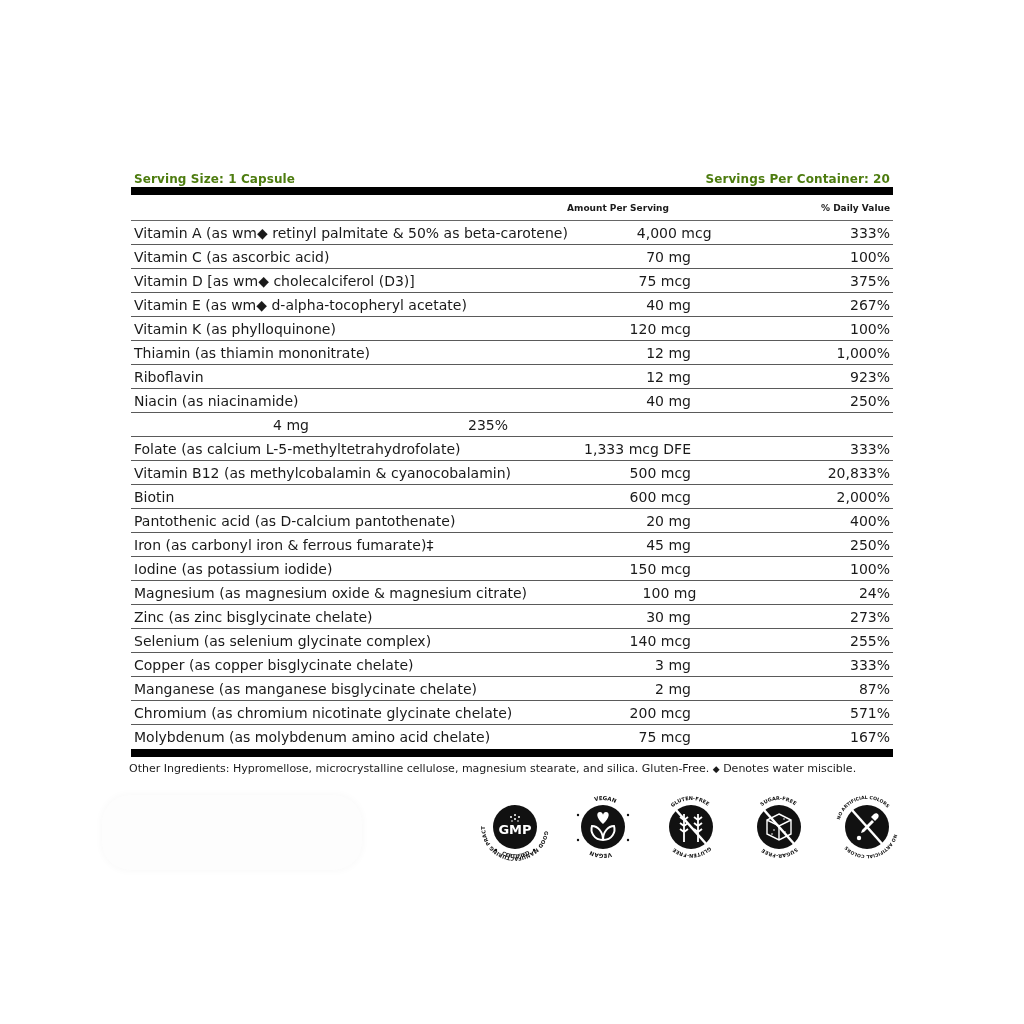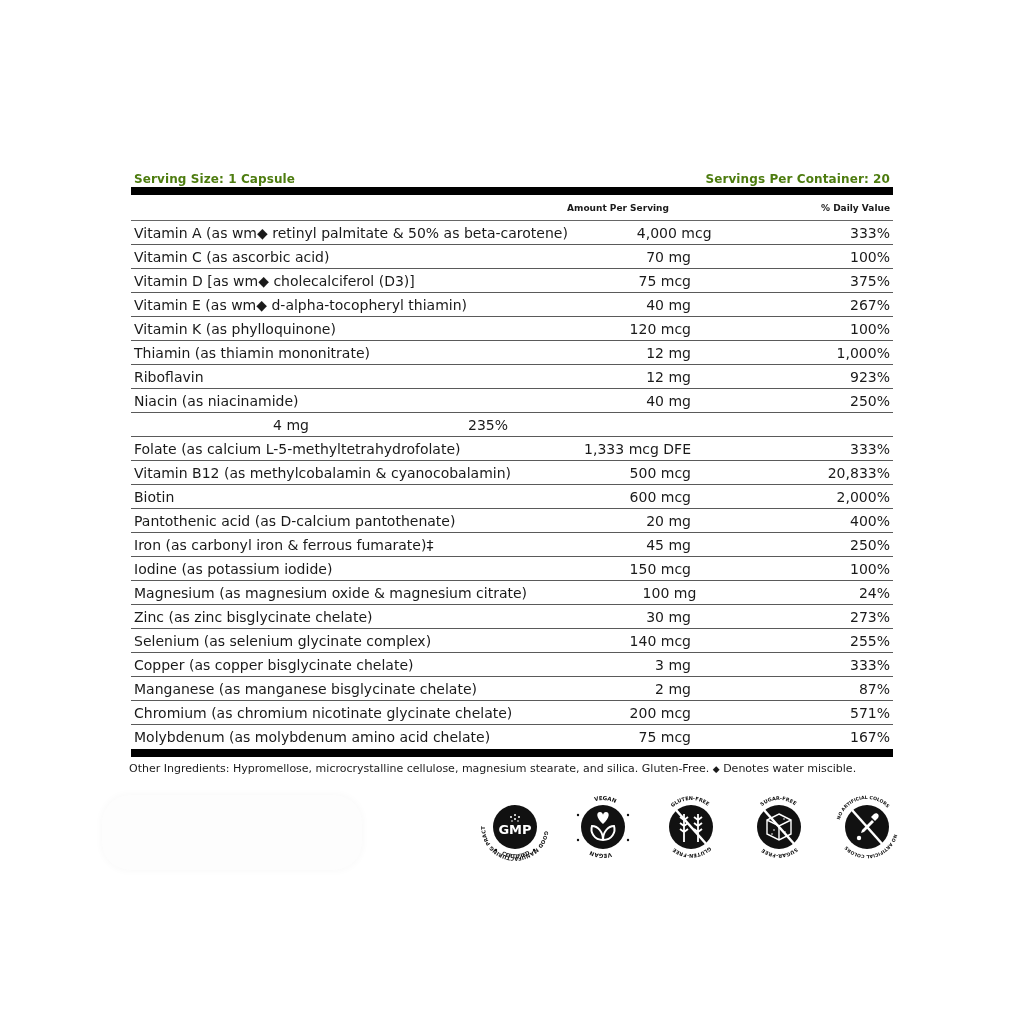--- a/index.html
+++ b/index.html
@@ -62,21 +62,21 @@
         <span class="c-name">Vitamin C (as ascorbic acid)</span>
         <span class="c-amt">70 mg</span>
         <span class="c-dv">100%</span>
       </li>
       <li class="row">
         <span class="c-name">Vitamin D [as wm◆ cholecalciferol (D3)]</span>
         <span class="c-amt">75 mcg</span>
         <span class="c-dv">375%</span>
       </li>
       <li class="row">
-        <span class="c-name">Vitamin E (as wm◆ d-alpha-tocopheryl thiamin)</span>
+        <span class="c-name">Vitamin E (as wm◆ d-alpha-tocopheryl acetate)</span>
         <span class="c-amt">40 mg</span>
         <span class="c-dv">267%</span>
       </li>
       <li class="row">
         <span class="c-name">Vitamin K (as phylloquinone)</span>
         <span class="c-amt">120 mcg</span>
         <span class="c-dv">100%</span>
       </li>
       <li class="row">
         <span class="c-name">Thiamin (as thiamin mononitrate)</span>

